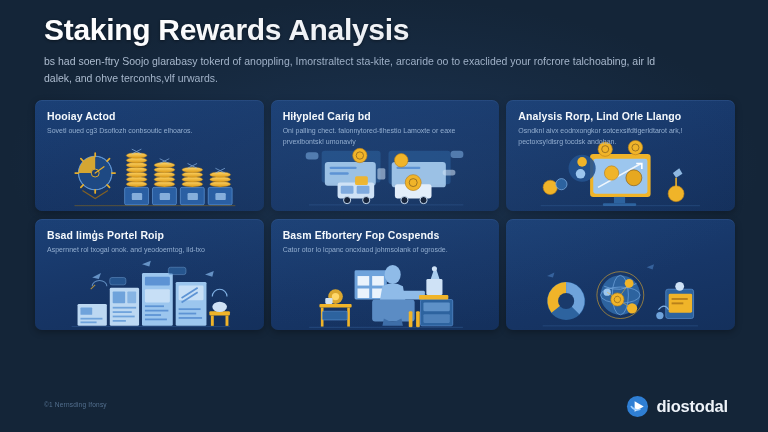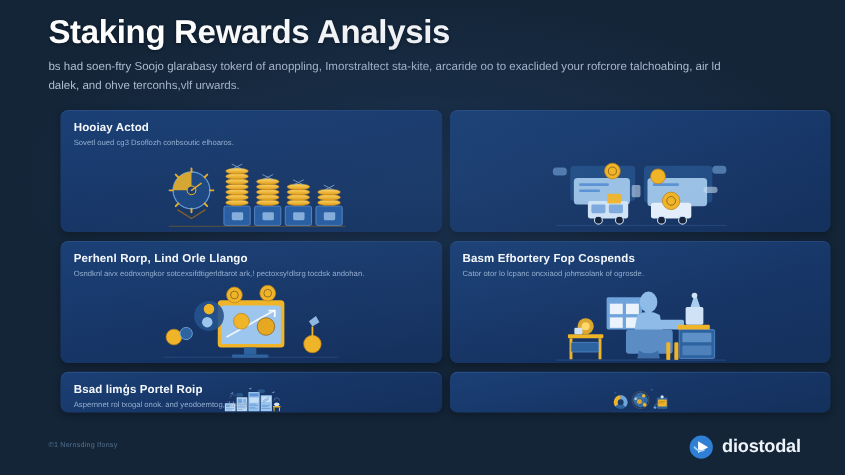--- a/index.html
+++ b/index.html
@@ -33,26 +33,25 @@
   }
   .subtitle {
     margin-top:7px; font-size:10.5px; line-height:1.62;
     color:#aebdd0; max-width:640px;
     filter:blur(.35px);
   }
 
   
   .grid {
     position:absolute; left:35px; top:100px;
-    width:700px; height:275px;
+    width:700px; height:230px;
     display:grid;
-    grid-template-columns:repeat(2,1fr);
+    grid-template-columns:repeat(3,1fr);
     grid-template-rows:repeat(2,1fr);
     gap:8px 7px;
-    margin-left:20px;
   }
   .card {
     position:relative; overflow:hidden;
     border-radius:7px;
     background:linear-gradient(168deg,#1b4076 0%,#173667 52%,#14305c 100%);
     box-shadow:0 2px 7px rgba(0,0,0,.3), inset 0 1px 0 rgba(120,165,225,.14);
   }
   .card-head { padding:10px 12px 0 12px; position:relative; z-index:3; }
   .card-title {
     font-size:10.5px; font-weight:bold; color:#f4f8fc;
@@ -171,20 +170,24 @@
               <path d="M197 38l12 6M209 38l-12 6"></path>
             </g>
           </g>
 
           <line x1="20" y1="85" x2="222" y2="85" stroke="#7b6228" stroke-width="1.2" opacity=".7"></line>
         </svg>
       </div>
     </div>
 
     <div class="card">
+      <div class="card-head">
+        <div class="card-title">Hiłypled Carig bd</div>
+        <div class="card-desc">Oni palling chect. falonnytored-tlhestio Lamoxte or eaxe prvexlbontsk! umonaviy</div>
+      </div>
       <div class="art">
         <svg viewBox="0 0 228 92" preserveAspectRatio="xMidYMax meet">
 
           <g>
             <rect x="34" y="16" width="74" height="40" rx="4" fill="#2d639f" opacity=".55"></rect>
             <rect x="38" y="30" width="64" height="30" rx="4" fill="#a9cdef" opacity=".9"></rect>
             <rect x="44" y="36" width="34" height="3" rx="1.5" fill="#5d93d4"></rect>
             <rect x="44" y="43" width="24" height="3" rx="1.5" fill="#5d93d4"></rect>
           </g>
 
@@ -223,21 +226,21 @@
             <rect x="186" y="40" width="16" height="7" rx="3.5" fill="#cfe2f6"></rect>
             <rect x="104" y="38" width="10" height="14" rx="2" fill="#cfe2f6"></rect>
           </g>
           <line x1="18" y1="84" x2="212" y2="84" stroke="#3c6aa5" stroke-width=".9" opacity=".5"></line>
         </svg>
       </div>
     </div>
 
     <div class="card">
       <div class="card-head">
-        <div class="card-title">Perhenl Rorp, Lind Orle Llango</div>
+        <div class="card-title">Analysis Rorp, Lind Orle Llango</div>
         <div class="card-desc">Osndknl aivx eodnxongkor sotcexsifdtigerldtarot ark,! pectoxsy!dlsrg tocdsk andohan.</div>
       </div>
       <div class="art">
         <svg viewBox="0 0 228 92" preserveAspectRatio="xMidYMax meet">
 
           <g>
             <rect x="76" y="20" width="76" height="54" rx="4" fill="#f0b429"></rect>
             <rect x="80" y="26" width="68" height="44" rx="3" fill="#9cc6ee"></rect>
             <path d="M86 62 L140 32" stroke="#ffffff" stroke-width="2" opacity=".85"></path>
             <path d="M134 32 h7 v7" fill="none" stroke="#ffffff" stroke-width="2"></path>
@@ -265,73 +268,20 @@
             <circle cx="184" cy="70" r="10" fill="#f0b429" stroke="#b8801a" stroke-width=".8"></circle>
             <path d="M180 44 l8 -6 l4 7 l-8 5 z" fill="#9cc6ee" opacity=".9"></path>
             <path d="M184 50 v12" stroke="#f0b429" stroke-width="2"></path>
           </g>
 
           <g>
             <circle cx="26" cy="62" r="9" fill="#f0b429" stroke="#b8801a" stroke-width=".8"></circle>
             <circle cx="40" cy="58" r="7" fill="#2d639f" stroke="#7fb0e4" stroke-width=".9"></circle>
           </g>
           <line x1="14" y1="85" x2="214" y2="85" stroke="#3c6aa5" stroke-width=".9" opacity=".5"></line>
-        </svg>
-      </div>
-    </div>
-
-    <div class="card">
-      <div class="card-head">
-        <div class="card-title">Basm Efbortery Fop Cospends</div>
-        <div class="card-desc">Cator otor lo lcpanc oncxiaod johmsolank of ogrosde.</div>
-      </div>
-      <div class="art">
-        <svg viewBox="0 0 228 100" preserveAspectRatio="xMidYMax meet">
-
-          <g>
-            <rect x="72" y="18" width="44" height="40" rx="2" fill="#6fa3db"></rect>
-            <rect x="76" y="26" width="16" height="13" fill="#eaf3fc"></rect>
-            <rect x="96" y="26" width="16" height="13" fill="#eaf3fc"></rect>
-            <rect x="76" y="43" width="16" height="13" fill="#eaf3fc"></rect>
-            <rect x="96" y="43" width="16" height="13" fill="#eaf3fc"></rect>
-          </g>
-
-          <g>
-            <ellipse cx="124" cy="24" rx="11" ry="13" fill="#8fbbe8"></ellipse>
-            <path d="M110 40 q14 -8 28 0 l6 34 q-20 8 -40 0 z" fill="#8fbbe8"></path>
-            <rect x="132" y="46" width="36" height="12" rx="2" fill="#8fbbe8"></rect>
-            <rect x="96" y="58" width="58" height="30" rx="4" fill="#5b8cc4"></rect>
-            <path d="M112 84 q12 8 24 0 l2 10 h-28 z" fill="#3e6ea8"></path>
-          </g>
-
-          <g>
-            <rect x="24" y="64" width="44" height="5" rx="1.5" fill="#f0b429"></rect>
-            <rect x="26" y="69" width="3.6" height="26" fill="#f0b429"></rect>
-            <rect x="62" y="69" width="3.6" height="26" fill="#f0b429"></rect>
-            <rect x="28" y="74" width="34" height="12" rx="2" fill="#2d639f" stroke="#5d93d4" stroke-width=".8"></rect>
-            <circle cx="46" cy="54" r="10" fill="#f0b429" opacity=".9"></circle>
-            <circle cx="46" cy="54" r="5" fill="#ffd76a"></circle>
-            <rect x="32" y="56" width="10" height="8" rx="1.5" fill="#cfe2f6"></rect>
-          </g>
-
-          <g>
-            <rect x="162" y="58" width="44" height="36" rx="2" fill="#2d639f" stroke="#5d93d4" stroke-width=".9"></rect>
-            <rect x="166" y="62" width="36" height="12" rx="1.5" fill="#7fb0e4" opacity=".6"></rect>
-            <rect x="166" y="78" width="36" height="12" rx="1.5" fill="#7fb0e4" opacity=".4"></rect>
-            <rect x="160" y="52" width="40" height="6" rx="1.5" fill="#f0b429"></rect>
-            <rect x="170" y="30" width="22" height="22" rx="2" fill="#cfe2f6"></rect>
-            <path d="M176 30 l4 -12 h4 l4 12 z" fill="#a9cdef"></path>
-            <circle cx="181" cy="16" r="3.5" fill="#cfe2f6"></circle>
-          </g>
-
-          <g fill="#f0b429">
-            <rect x="146" y="74" width="5" height="22" rx="1.5"></rect>
-            <rect x="156" y="74" width="5" height="22" rx="1.5"></rect>
-          </g>
-          <line x1="10" y1="96" x2="220" y2="96" stroke="#3c6aa5" stroke-width="1" opacity=".55"></line>
         </svg>
       </div>
     </div>
 
     <div class="card">
       <div class="card-head">
         <div class="card-title">Bsad limģs Portel Roip</div>
         <div class="card-desc">Aspernnet rol txogal onok. and yeodoemtog, ild-txo</div>
       </div>
       <div class="art">
@@ -387,20 +337,73 @@
             <path d="M36 40 a10 8 0 0 1 20 0" fill="none" stroke="#7fb0e4" stroke-width="1.4"></path>
             <path d="M40 38 l-6 6" stroke="#f0b429" stroke-width="1.4"></path>
           </g>
 
           <g fill="#7fb0e4" opacity=".75">
             <path d="M36 28 l12 -6 l-3 8 z"></path>
             <path d="M104 10 l12 -5 l-2 8 z"></path>
             <path d="M190 24 l12 -5 l-2 8 z"></path>
           </g>
           <line x1="8" y1="95" x2="224" y2="95" stroke="#3c6aa5" stroke-width="1" opacity=".55"></line>
+        </svg>
+      </div>
+    </div>
+
+    <div class="card">
+      <div class="card-head">
+        <div class="card-title">Basm Efbortery Fop Cospends</div>
+        <div class="card-desc">Cator otor lo lcpanc oncxiaod johmsolank of ogrosde.</div>
+      </div>
+      <div class="art">
+        <svg viewBox="0 0 228 100" preserveAspectRatio="xMidYMax meet">
+
+          <g>
+            <rect x="72" y="18" width="44" height="40" rx="2" fill="#6fa3db"></rect>
+            <rect x="76" y="26" width="16" height="13" fill="#eaf3fc"></rect>
+            <rect x="96" y="26" width="16" height="13" fill="#eaf3fc"></rect>
+            <rect x="76" y="43" width="16" height="13" fill="#eaf3fc"></rect>
+            <rect x="96" y="43" width="16" height="13" fill="#eaf3fc"></rect>
+          </g>
+
+          <g>
+            <ellipse cx="124" cy="24" rx="11" ry="13" fill="#8fbbe8"></ellipse>
+            <path d="M110 40 q14 -8 28 0 l6 34 q-20 8 -40 0 z" fill="#8fbbe8"></path>
+            <rect x="132" y="46" width="36" height="12" rx="2" fill="#8fbbe8"></rect>
+            <rect x="96" y="58" width="58" height="30" rx="4" fill="#5b8cc4"></rect>
+            <path d="M112 84 q12 8 24 0 l2 10 h-28 z" fill="#3e6ea8"></path>
+          </g>
+
+          <g>
+            <rect x="24" y="64" width="44" height="5" rx="1.5" fill="#f0b429"></rect>
+            <rect x="26" y="69" width="3.6" height="26" fill="#f0b429"></rect>
+            <rect x="62" y="69" width="3.6" height="26" fill="#f0b429"></rect>
+            <rect x="28" y="74" width="34" height="12" rx="2" fill="#2d639f" stroke="#5d93d4" stroke-width=".8"></rect>
+            <circle cx="46" cy="54" r="10" fill="#f0b429" opacity=".9"></circle>
+            <circle cx="46" cy="54" r="5" fill="#ffd76a"></circle>
+            <rect x="32" y="56" width="10" height="8" rx="1.5" fill="#cfe2f6"></rect>
+          </g>
+
+          <g>
+            <rect x="162" y="58" width="44" height="36" rx="2" fill="#2d639f" stroke="#5d93d4" stroke-width=".9"></rect>
+            <rect x="166" y="62" width="36" height="12" rx="1.5" fill="#7fb0e4" opacity=".6"></rect>
+            <rect x="166" y="78" width="36" height="12" rx="1.5" fill="#7fb0e4" opacity=".4"></rect>
+            <rect x="160" y="52" width="40" height="6" rx="1.5" fill="#f0b429"></rect>
+            <rect x="170" y="30" width="22" height="22" rx="2" fill="#cfe2f6"></rect>
+            <path d="M176 30 l4 -12 h4 l4 12 z" fill="#a9cdef"></path>
+            <circle cx="181" cy="16" r="3.5" fill="#cfe2f6"></circle>
+          </g>
+
+          <g fill="#f0b429">
+            <rect x="146" y="74" width="5" height="22" rx="1.5"></rect>
+            <rect x="156" y="74" width="5" height="22" rx="1.5"></rect>
+          </g>
+          <line x1="10" y1="96" x2="220" y2="96" stroke="#3c6aa5" stroke-width="1" opacity=".55"></line>
         </svg>
       </div>
     </div>
 
     <div class="card">
       <div class="art">
         <svg viewBox="0 0 228 100" preserveAspectRatio="xMidYMax meet">
 
           <g transform="translate(40,60)">
             <circle r="26" fill="#2d639f"></circle>

